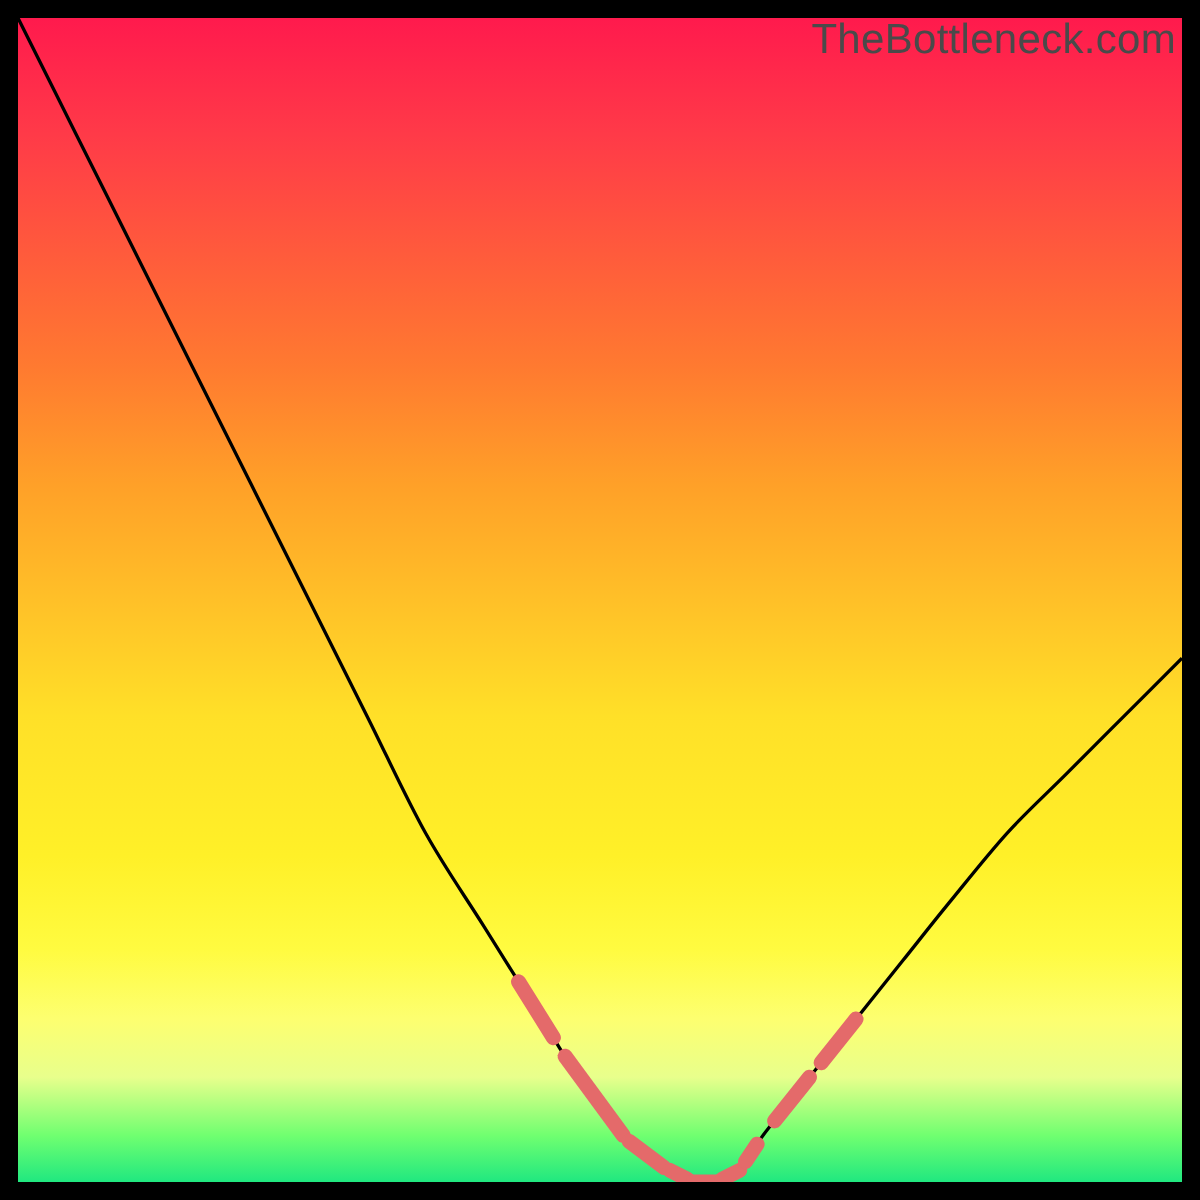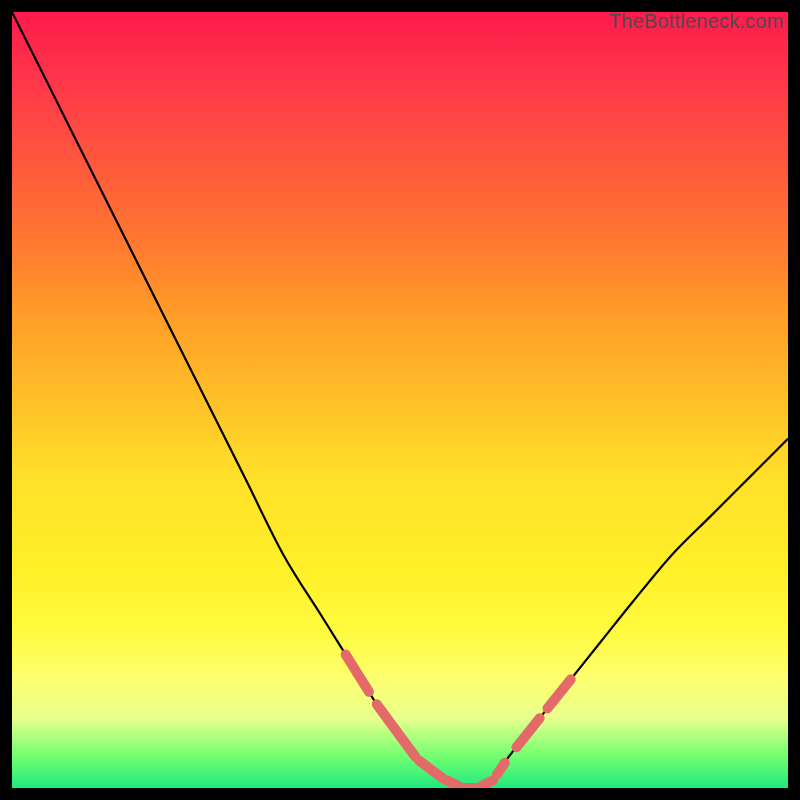--- a/index.html
+++ b/index.html
@@ -31,21 +31,21 @@
       #e8ff8c 91%,
       #70ff70 96%,
       #20e880 100%
     );
   }
   .watermark {
     position: absolute;
     top: 10px;
     right: 16px;
     color: #4a4a4a;
-    font-size: 20px;
+    font-size: 28px;
     font-weight: 500;
     letter-spacing: 0.2px;
     pointer-events: none;
   }
   svg.curve {
     position: absolute;
     left: 0;
     top: 0;
     width: 776px;
     height: 776px;

